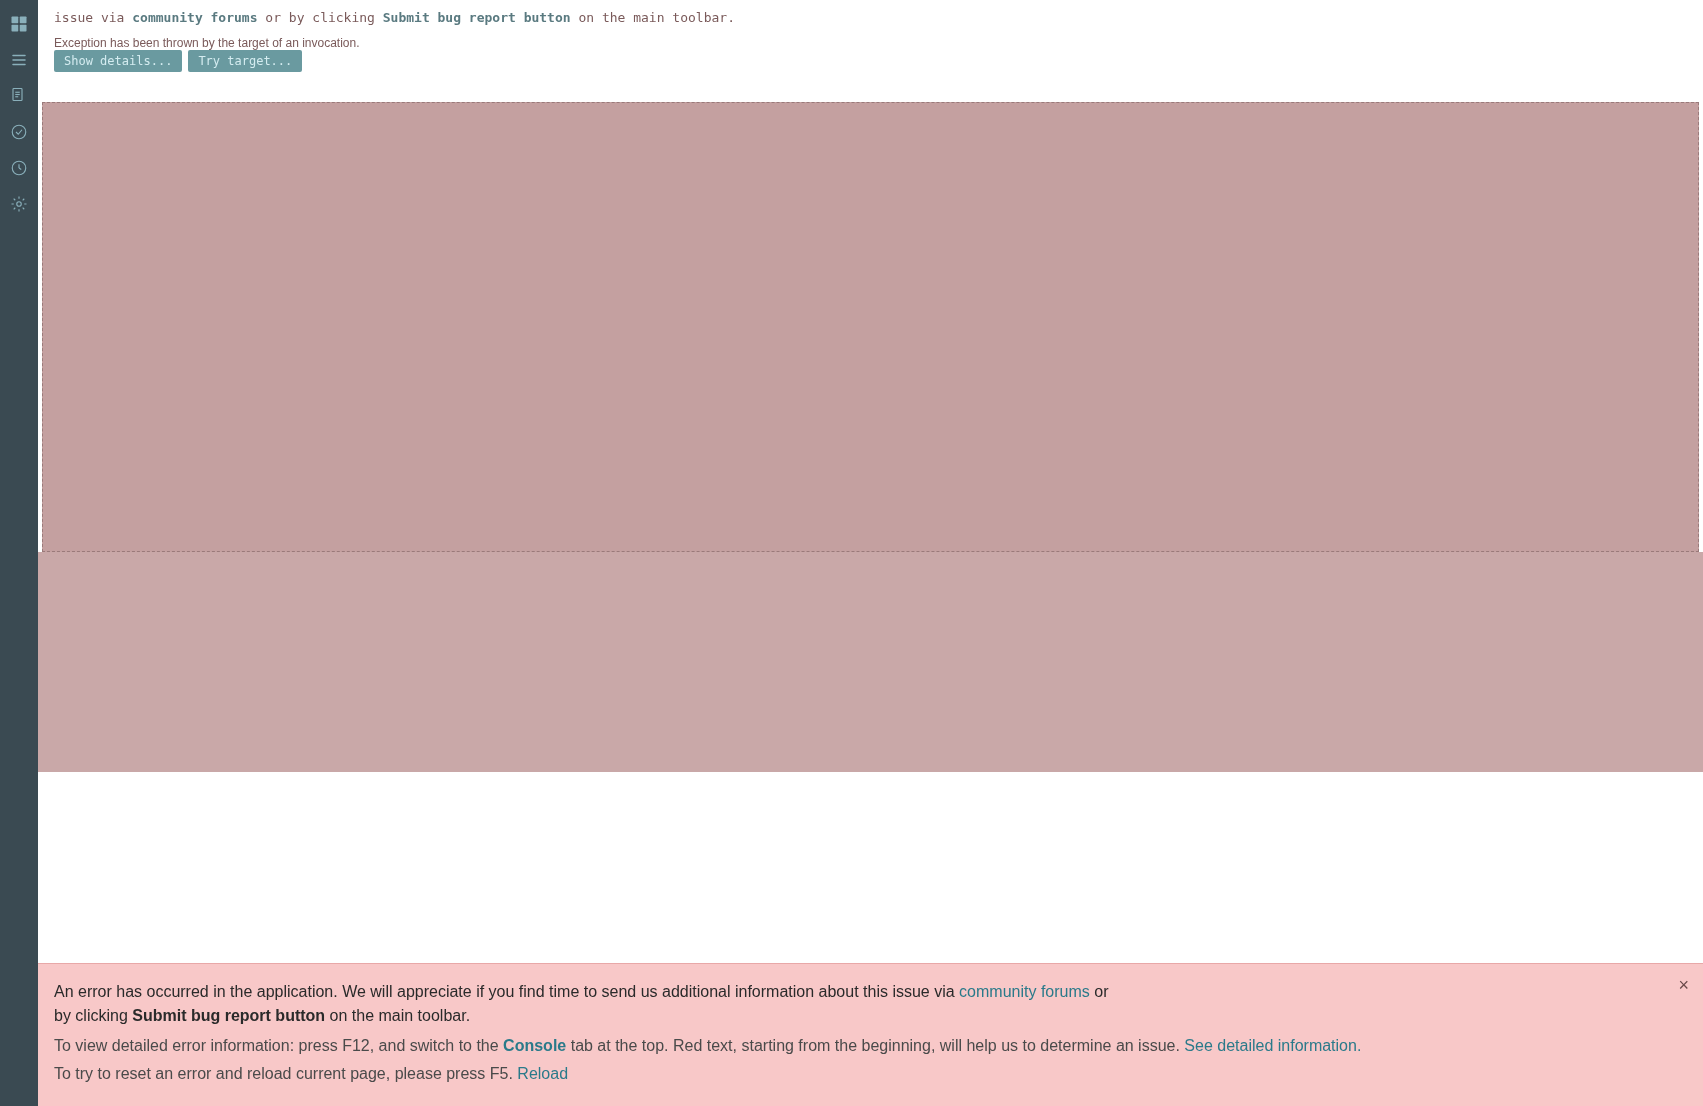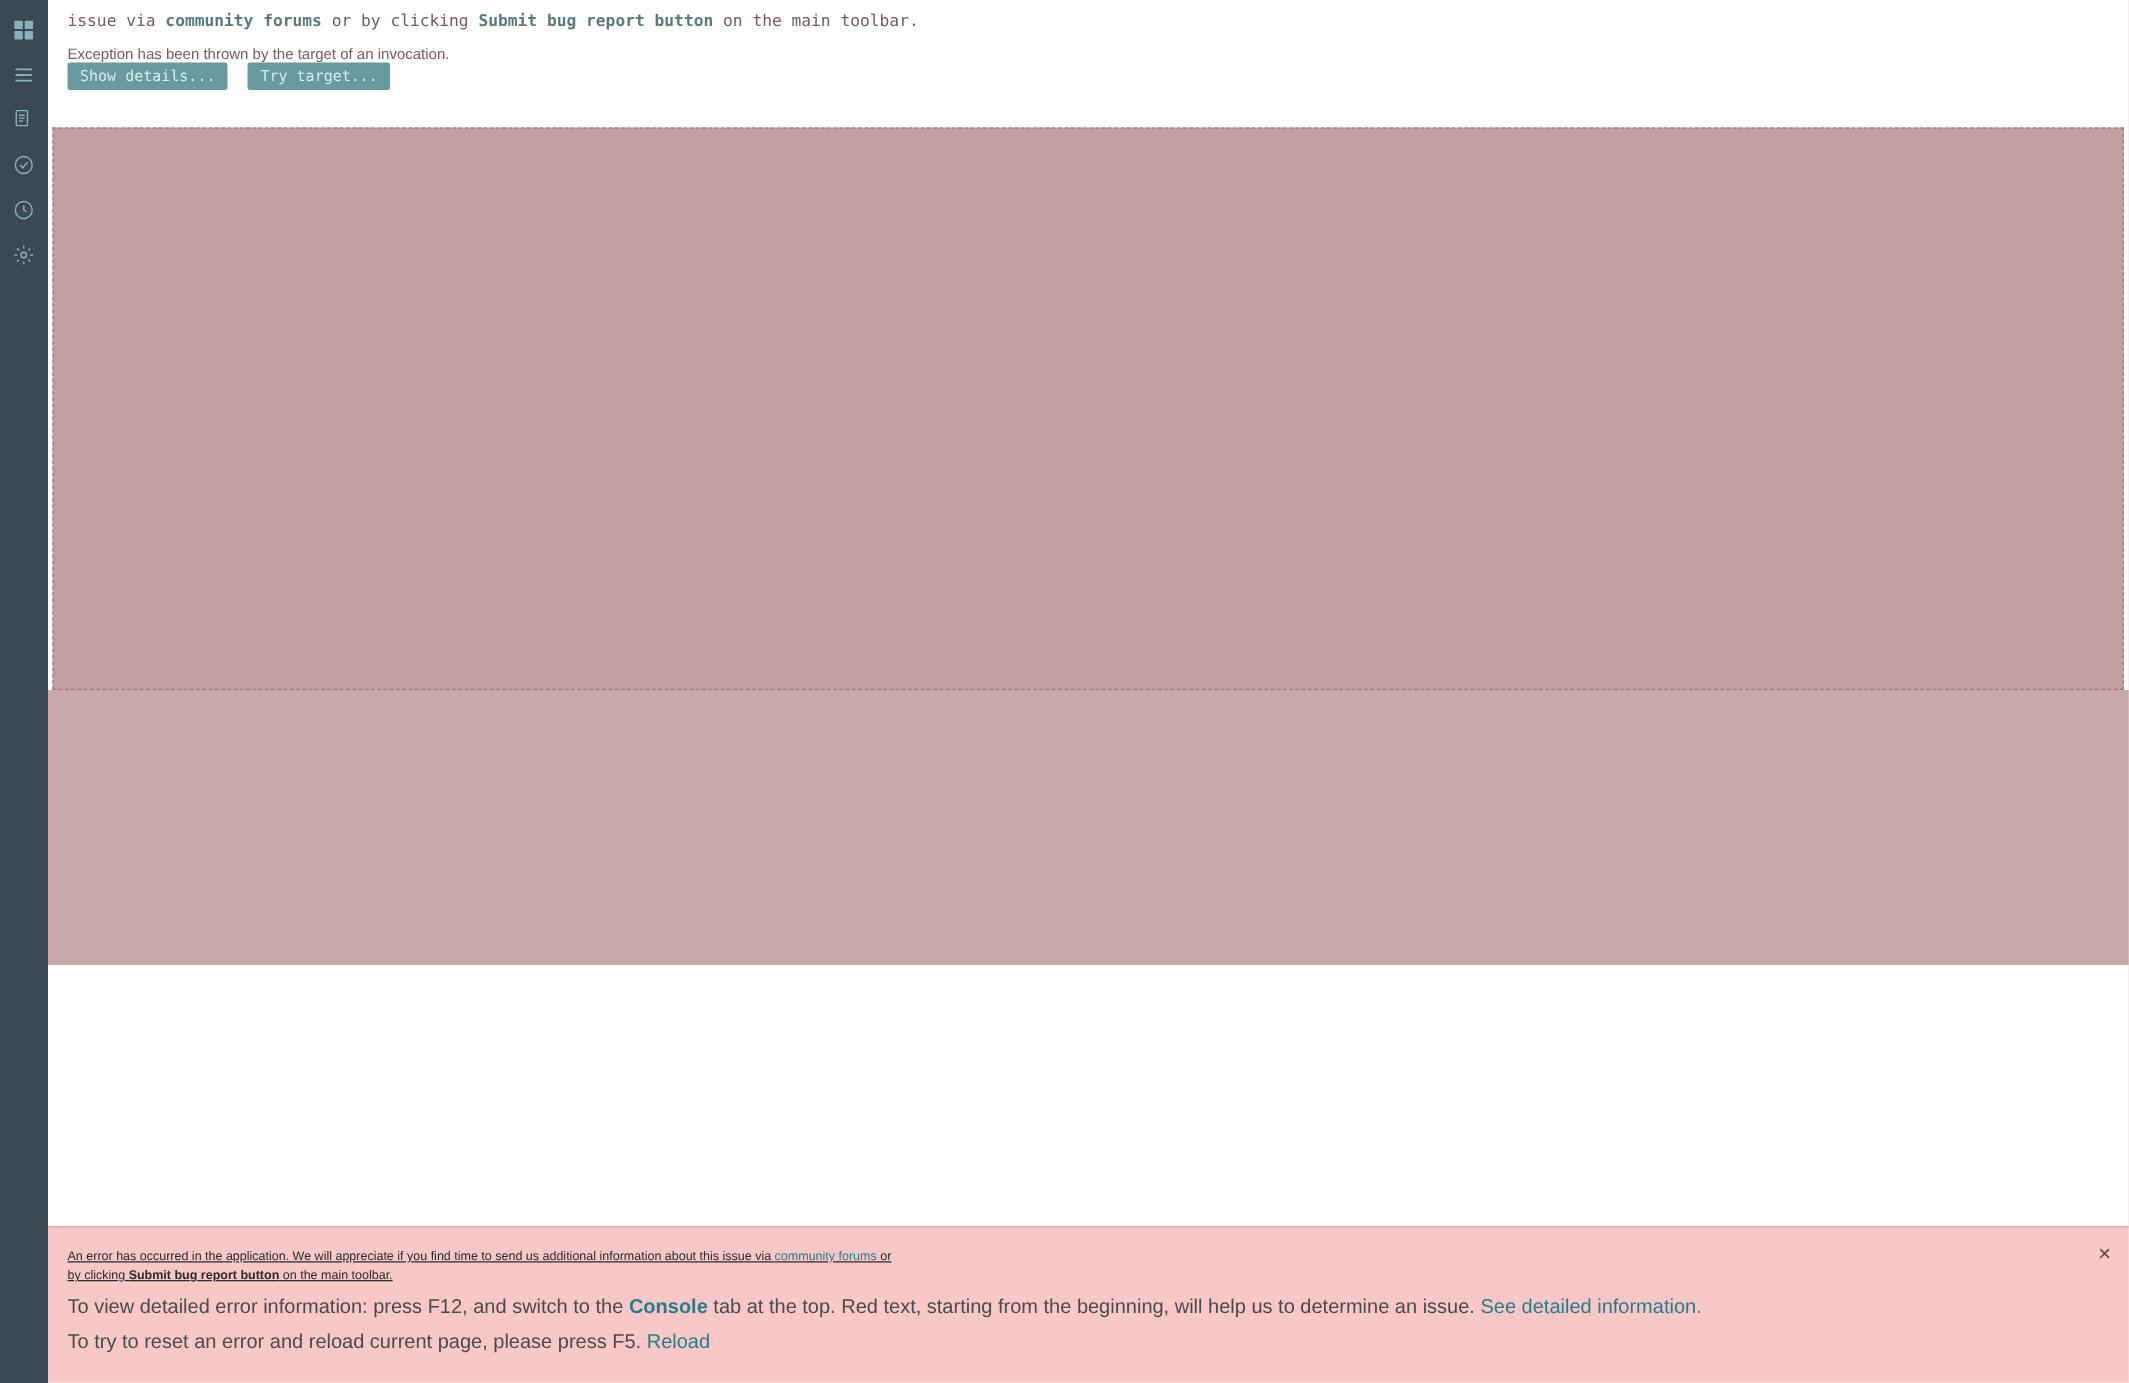--- a/index.html
+++ b/index.html
@@ -70,21 +70,21 @@
 
     .exception-text {
       color: #7a5a5a;
       font-size: 12px;
       font-family: Liberation Sans, sans-serif;
       margin-bottom: 0;
     }
 
     .btn-group {
       display: flex;
-      gap: 16px;
+      gap: 6px;
       margin-bottom: 18px;
     }
 
     .btn-teal {
       background-color: #6a9aa0;
       color: #d4ecf0;
       border: none;
       padding: 4px 10px;
       font-size: 12px;
       cursor: pointer;
@@ -112,25 +112,24 @@
       bottom: 0;
       left: 0;
       right: 0;
       background-color: #f8c8c8;
       border-top: 1px solid #e8a8a8;
       padding: 16px 40px 16px 16px;
       z-index: 100;
     }
 
     .error-banner-main {
-      font-size: 10px;
+      font-size: 16px;
       color: #2a2a2a;
       line-height: 1.5;
       margin-bottom: 6px;
-      text-decoration: underline;
     }
 
     .error-banner-main .link-text {
       color: #2a7a8a;
       text-decoration: none;
       cursor: pointer;
     }
 
     .error-banner-main .bold-text {
       font-weight: bold;

